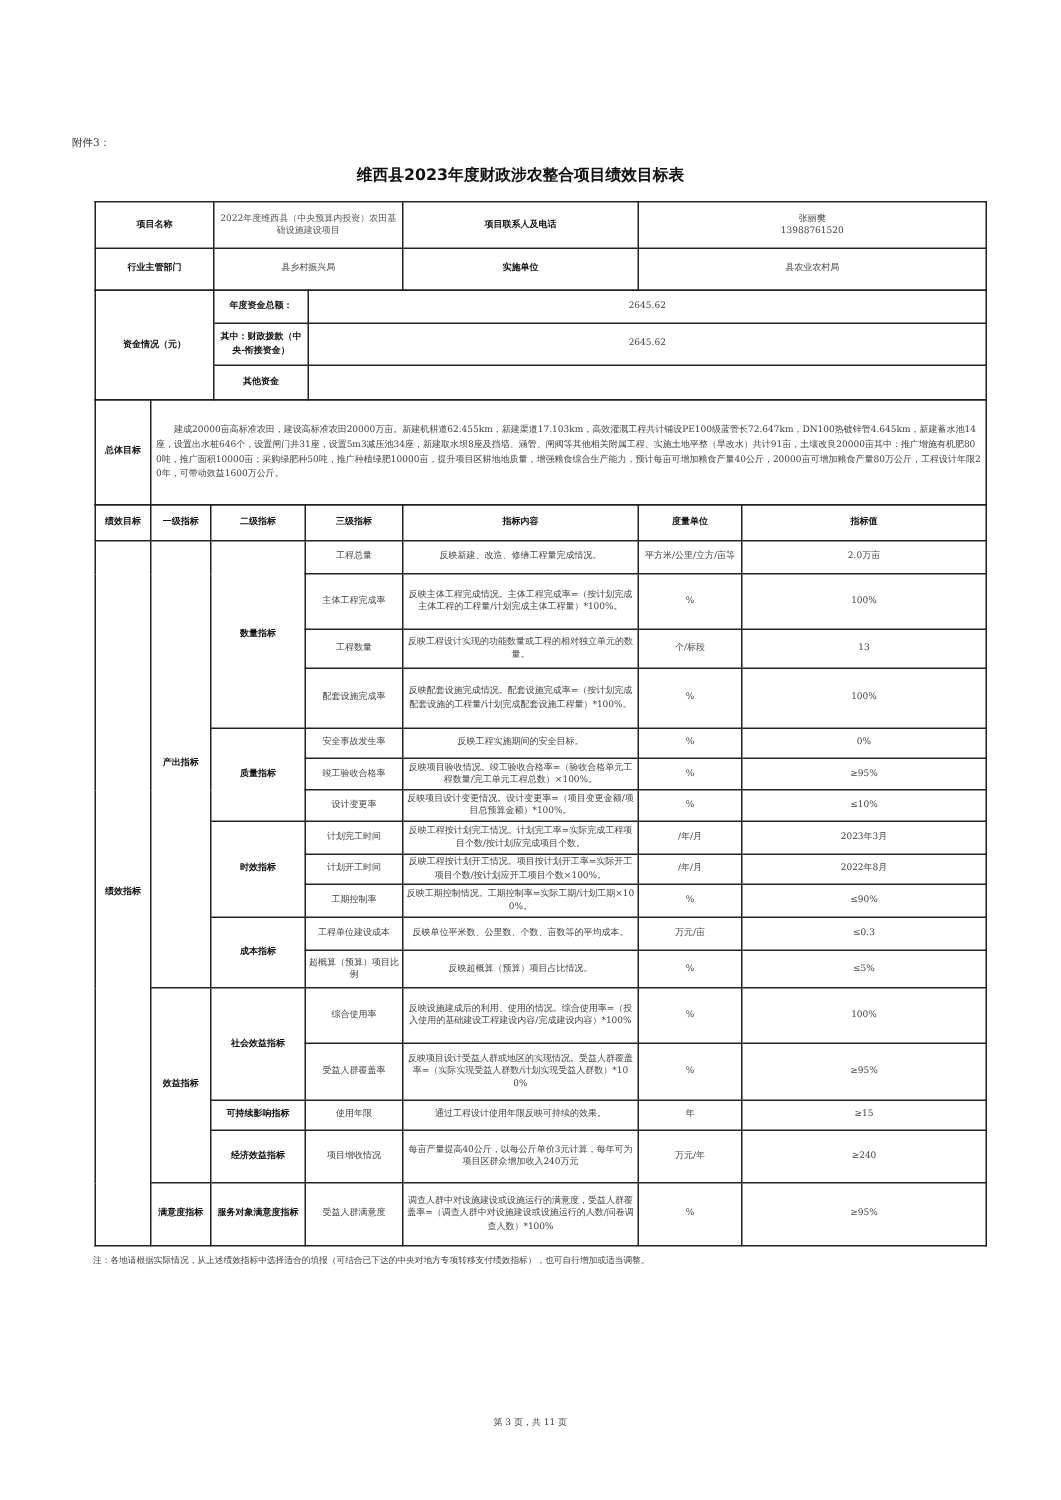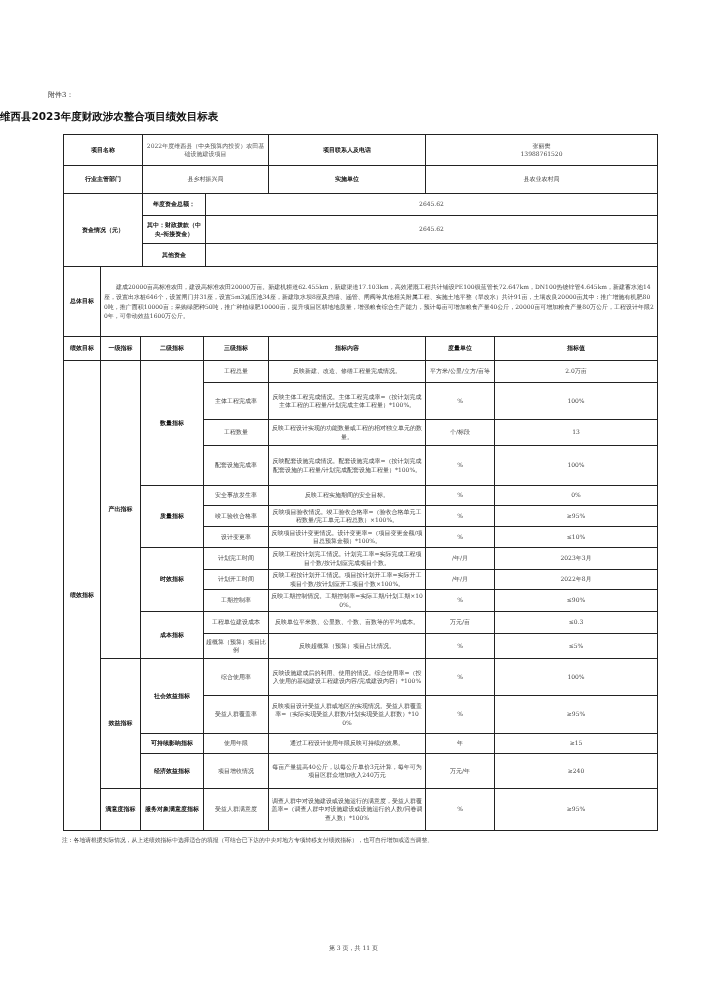--- a/index.html
+++ b/index.html
@@ -1,19 +1,19 @@
 <!DOCTYPE html>
 <html><head>
 <meta charset="utf-8">
 <style>
   html, body { margin: 0; padding: 0; background: #ffffff; }
   body { width: 707px; height: 1000px; position: relative; overflow: hidden;
          font-family: "DejaVu Serif", "Liberation Serif", serif; color: #222; }
   .attach { position: absolute; left: 48px; top: 90px; font-size: 7px; color: #333; }
-  .title { position: absolute; left: 0; width: 694px; top: 110px; text-align: left;
+  .title { position: absolute; left: 0; width: 694px; top: 110px; text-align: center;
            font-family: "DejaVu Sans", "Liberation Sans", sans-serif; font-weight: bold;
            font-size: 10.5px; color: #111; }
   table { position: absolute; left: 63px; border-collapse: collapse; table-layout: fixed; }
   td { border: 1px solid #222; text-align: center; vertical-align: middle;
        font-size: 6px; line-height: 1.35; padding: 1px 2px; color: #444; word-break: break-all; }
   td.b { font-family: "DejaVu Sans", "Liberation Sans", sans-serif; font-weight: bold; color: #111; }
   td.left { text-align: left; }
   .t1 { top: 134px; width: 594px; }
   .t2 { top: 193px; width: 594px; }
   .t3 { top: 266px; width: 594px; }

